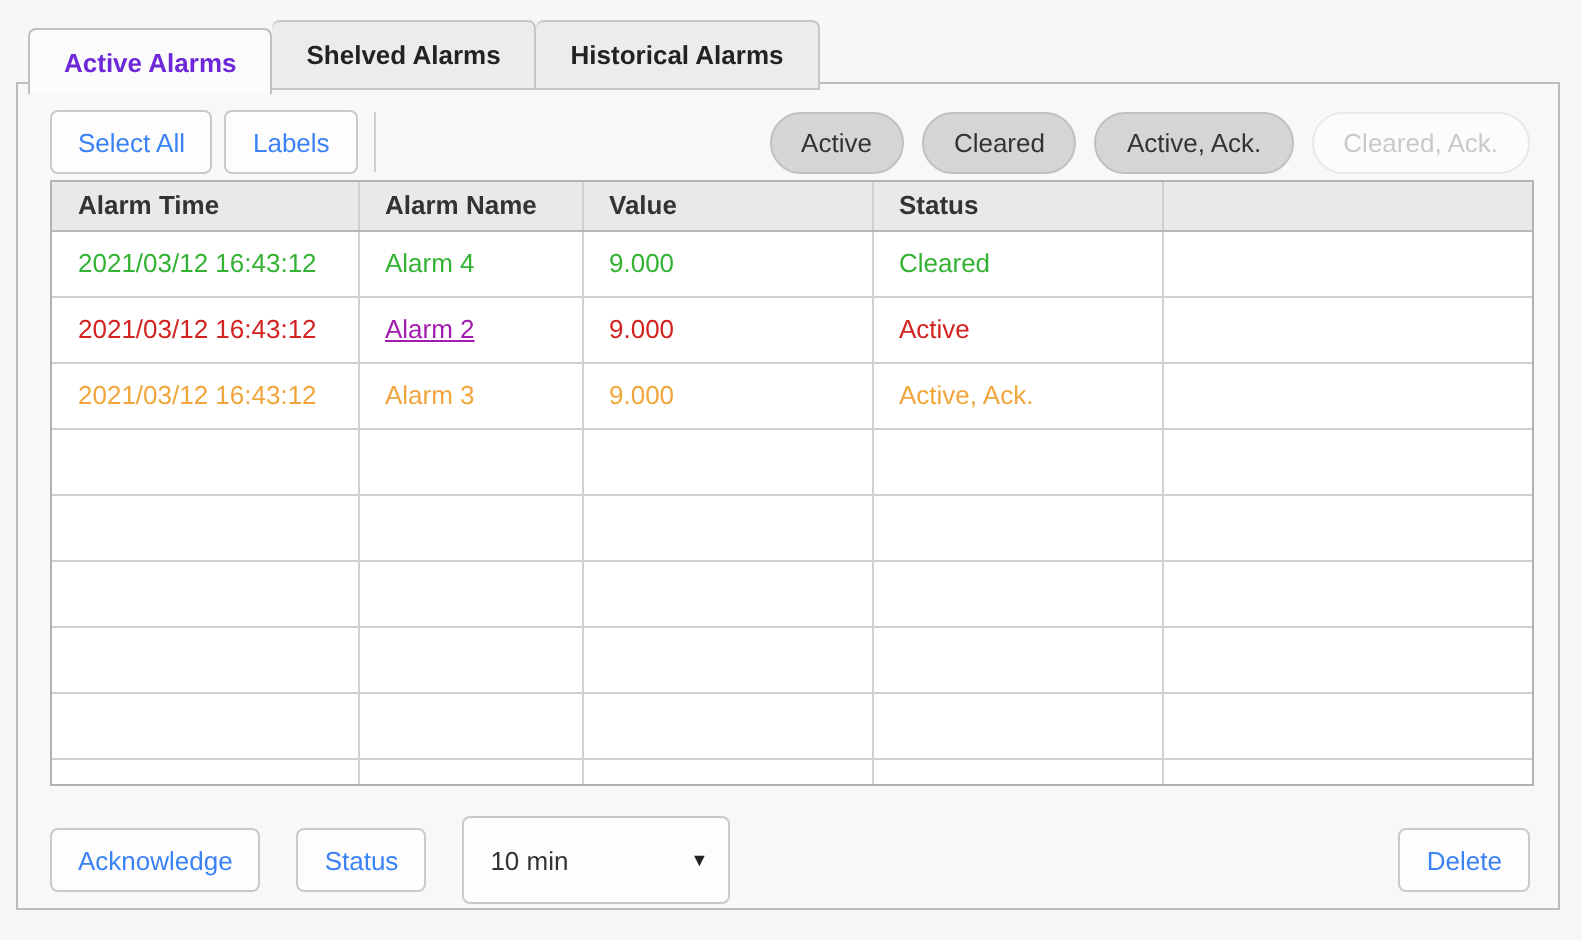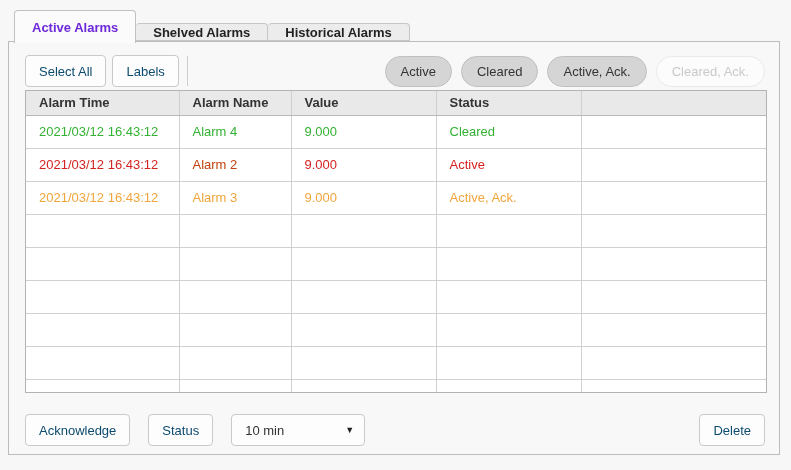--- a/index.html
+++ b/index.html
@@ -9,21 +9,21 @@
     background: #f7f7f7;
     font-family: "Liberation Sans", sans-serif;
     font-size: 13px;
     color: #333;
     overflow: hidden;
   }
 
   
   .tabbar { position: absolute; top: 10px; left: 14px; display: flex; align-items: flex-end; z-index: 3; }
   .tab {
-    height: 18px;
+    height: 35px;
     padding: 0 17px;
     display: flex; align-items: center;
     background: #ececec;
     border: 1px solid #c6c6c6;
     border-left: none;
     border-radius: 4px 4px 0 0;
     font-weight: 700;
     color: #222;
     cursor: pointer;
     white-space: nowrap;
@@ -56,21 +56,21 @@
     display: flex; align-items: center;
   }
   .btn {
     height: 32px;
     padding: 0 13px;
     background: #fdfdfd;
     border: 1px solid #c9c9c9;
     border-radius: 4px;
     font-family: "Liberation Sans", sans-serif;
     font-size: 13px;
-    color: #0c4a6e;
+    color: #3b82f6;
     cursor: pointer;
     white-space: nowrap;
   }
   .toolbar .btn { margin-right: 6px; }
   .vsep { width: 1px; height: 30px; background: #cfcfcf; margin-left: 2px; }
   .pills { margin-left: auto; display: flex; gap: 9px; }
   .pill {
     height: 31px;
     padding: 0 15px;
     border-radius: 16px;
@@ -115,21 +115,21 @@
   }
   tbody td { height: 33px; background: #fff; }
 
   
   .footer {
     position: absolute; top: 372px; left: 16px; right: 14px;
     height: 32px;
     display: flex; align-items: center; gap: 18px;
   }
   .select {
-    height: 32px;
+    height: 44px;
     width: 134px;
     padding: 0 10px 0 13px;
     background: #fdfdfd;
     border: 1px solid #c9c9c9;
     border-radius: 4px;
     display: flex; align-items: center; justify-content: space-between;
     cursor: pointer;
   }
   .caret { font-size: 9px; color: #222; }
   .footer .right { margin-left: auto; }
@@ -178,21 +178,21 @@
       <tbody id="alarm-tbody">
           <tr>
     <td style="color: rgb(51, 178, 51);">2021/03/12 16:43:12</td>
     <td style="color: rgb(51, 178, 51);">Alarm 4</td>
     <td style="color: rgb(51, 178, 51);">9.000</td>
     <td style="color: rgb(51, 178, 51);">Cleared</td>
     <td style="color: rgb(51, 178, 51);"></td>
   </tr>
           <tr>
     <td style="color: rgb(211, 35, 33);">2021/03/12 16:43:12</td>
-    <td style="color: #c2410c;">Alarm 2</td>
+    <td style="color: #a21caf; text-decoration: underline;">Alarm 2</td>
     <td style="color: rgb(211, 35, 33);">9.000</td>
     <td style="color: rgb(211, 35, 33);">Active</td>
     <td style="color: rgb(211, 35, 33);"></td>
   </tr>
           <tr>
     <td style="color: rgb(240, 166, 60);">2021/03/12 16:43:12</td>
     <td style="color: rgb(240, 166, 60);">Alarm 3</td>
     <td style="color: rgb(240, 166, 60);">9.000</td>
     <td style="color: rgb(240, 166, 60);">Active, Ack.</td>
     <td style="color: rgb(240, 166, 60);"></td>

